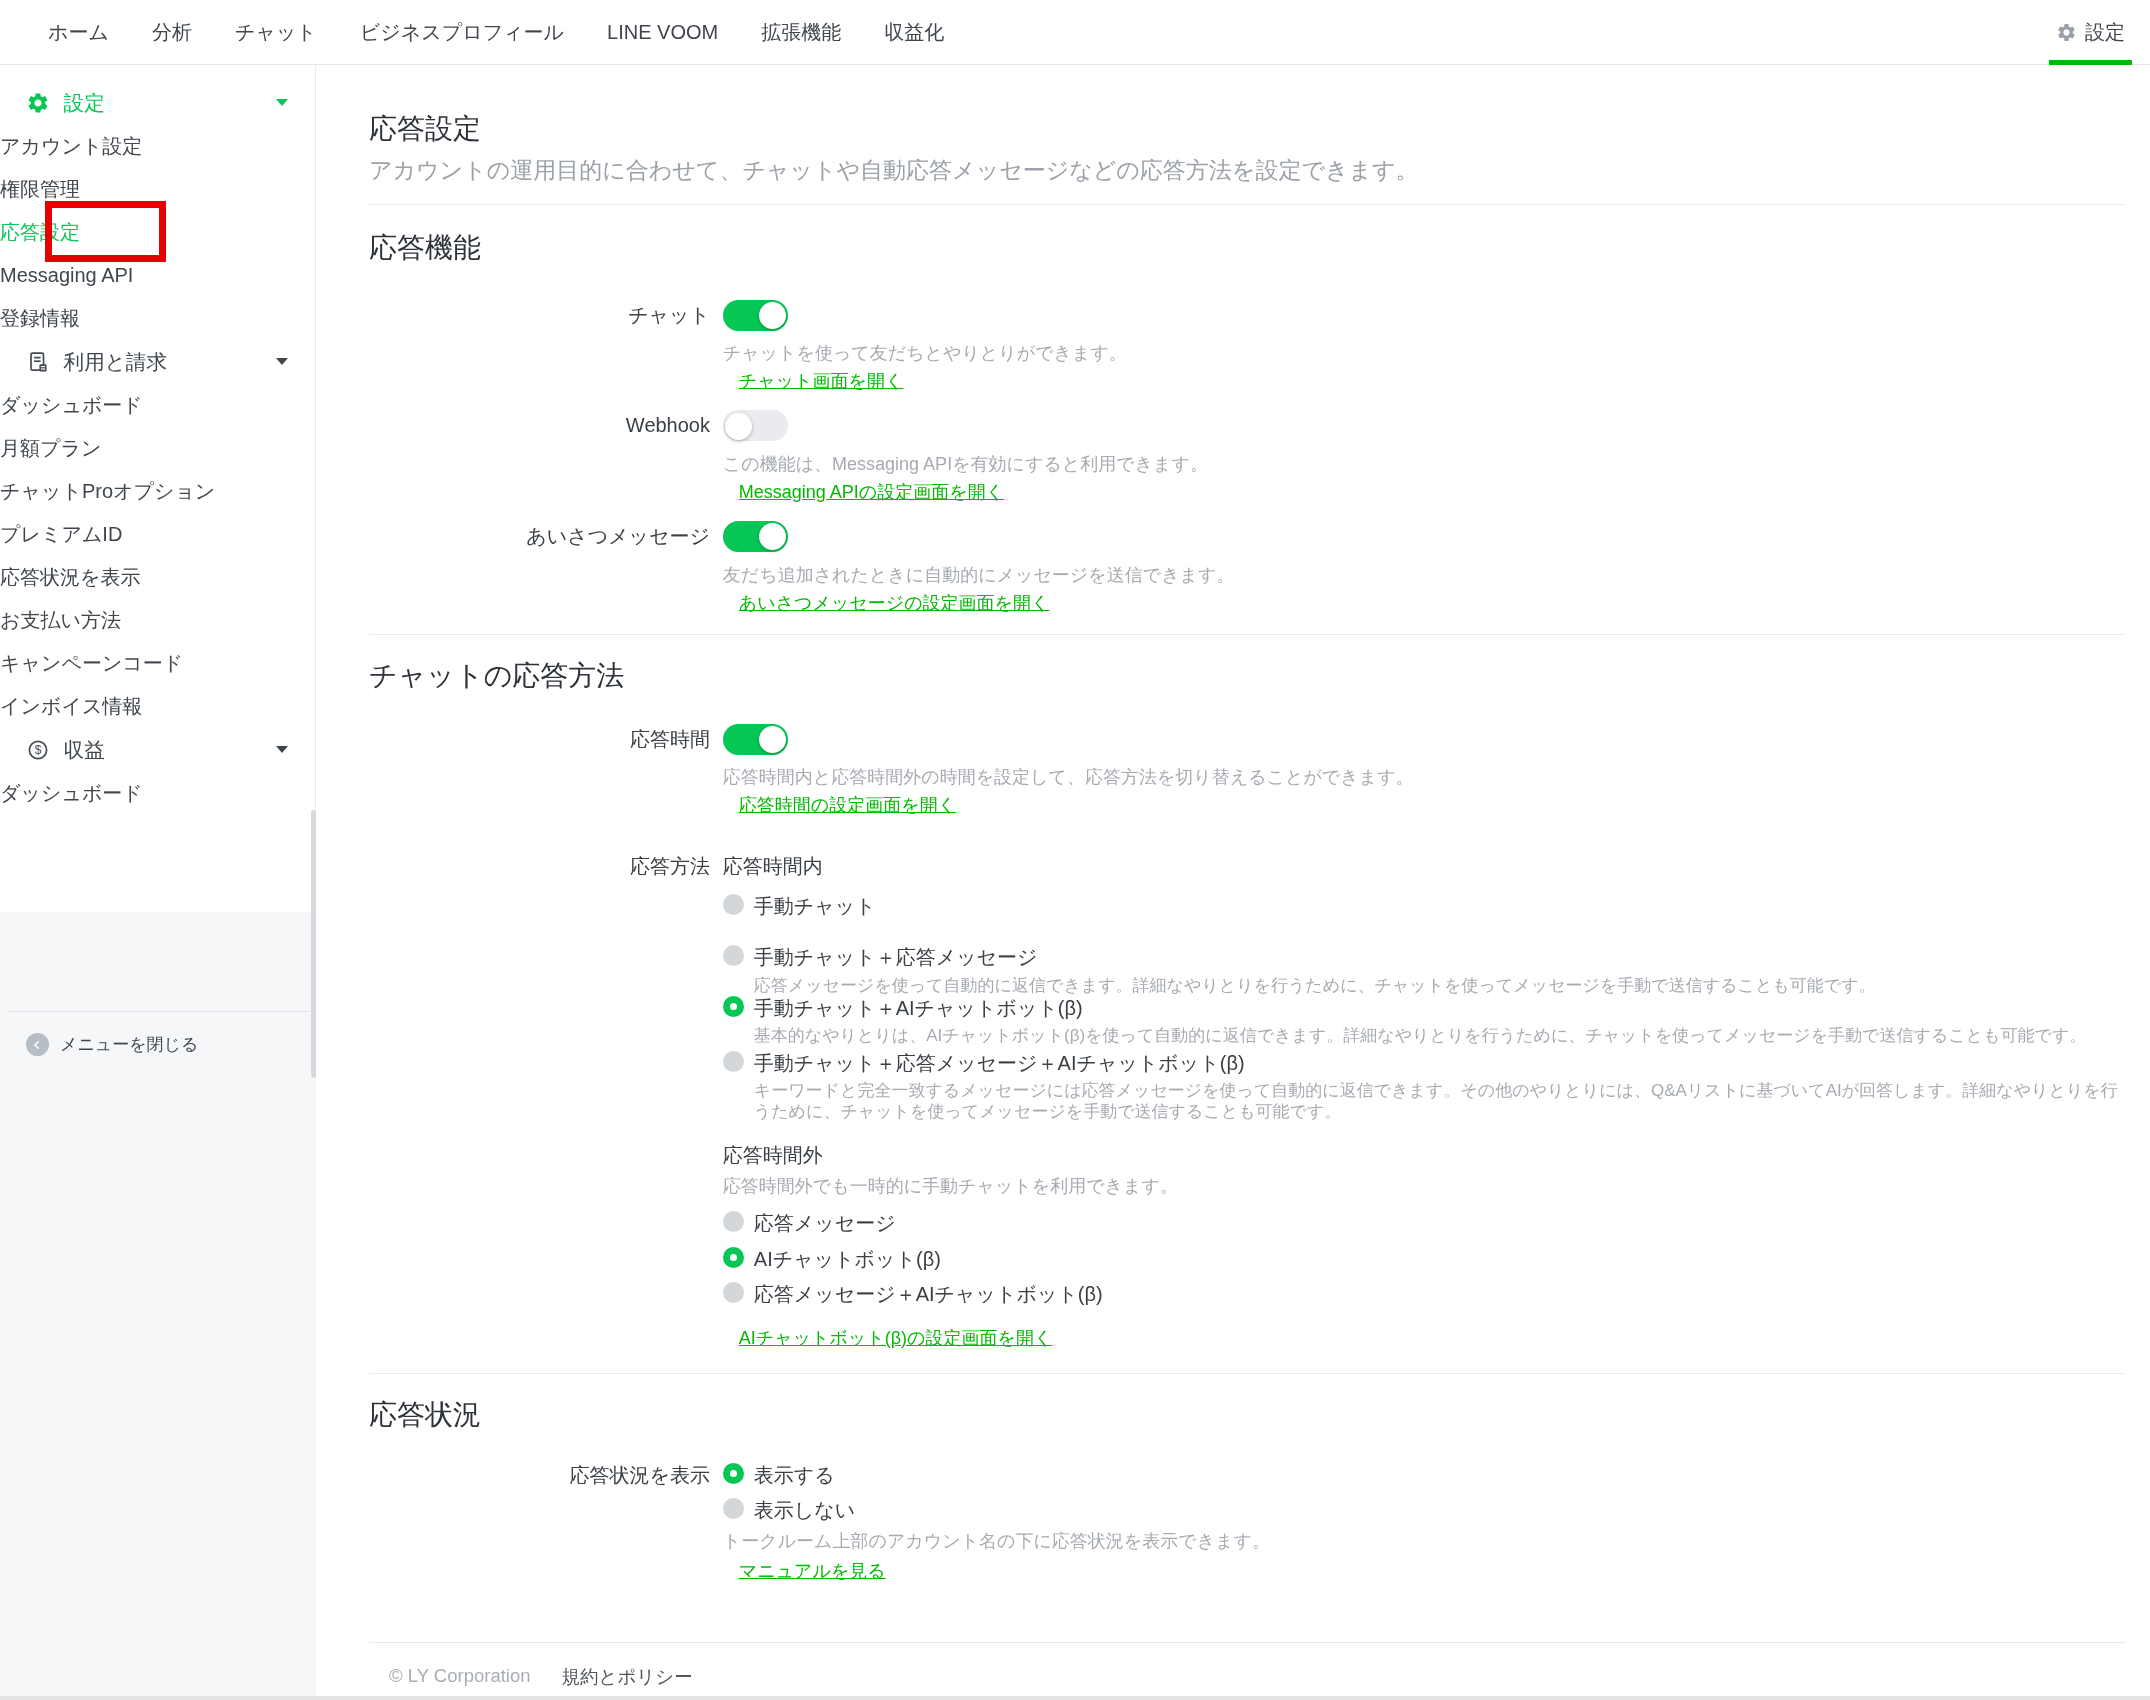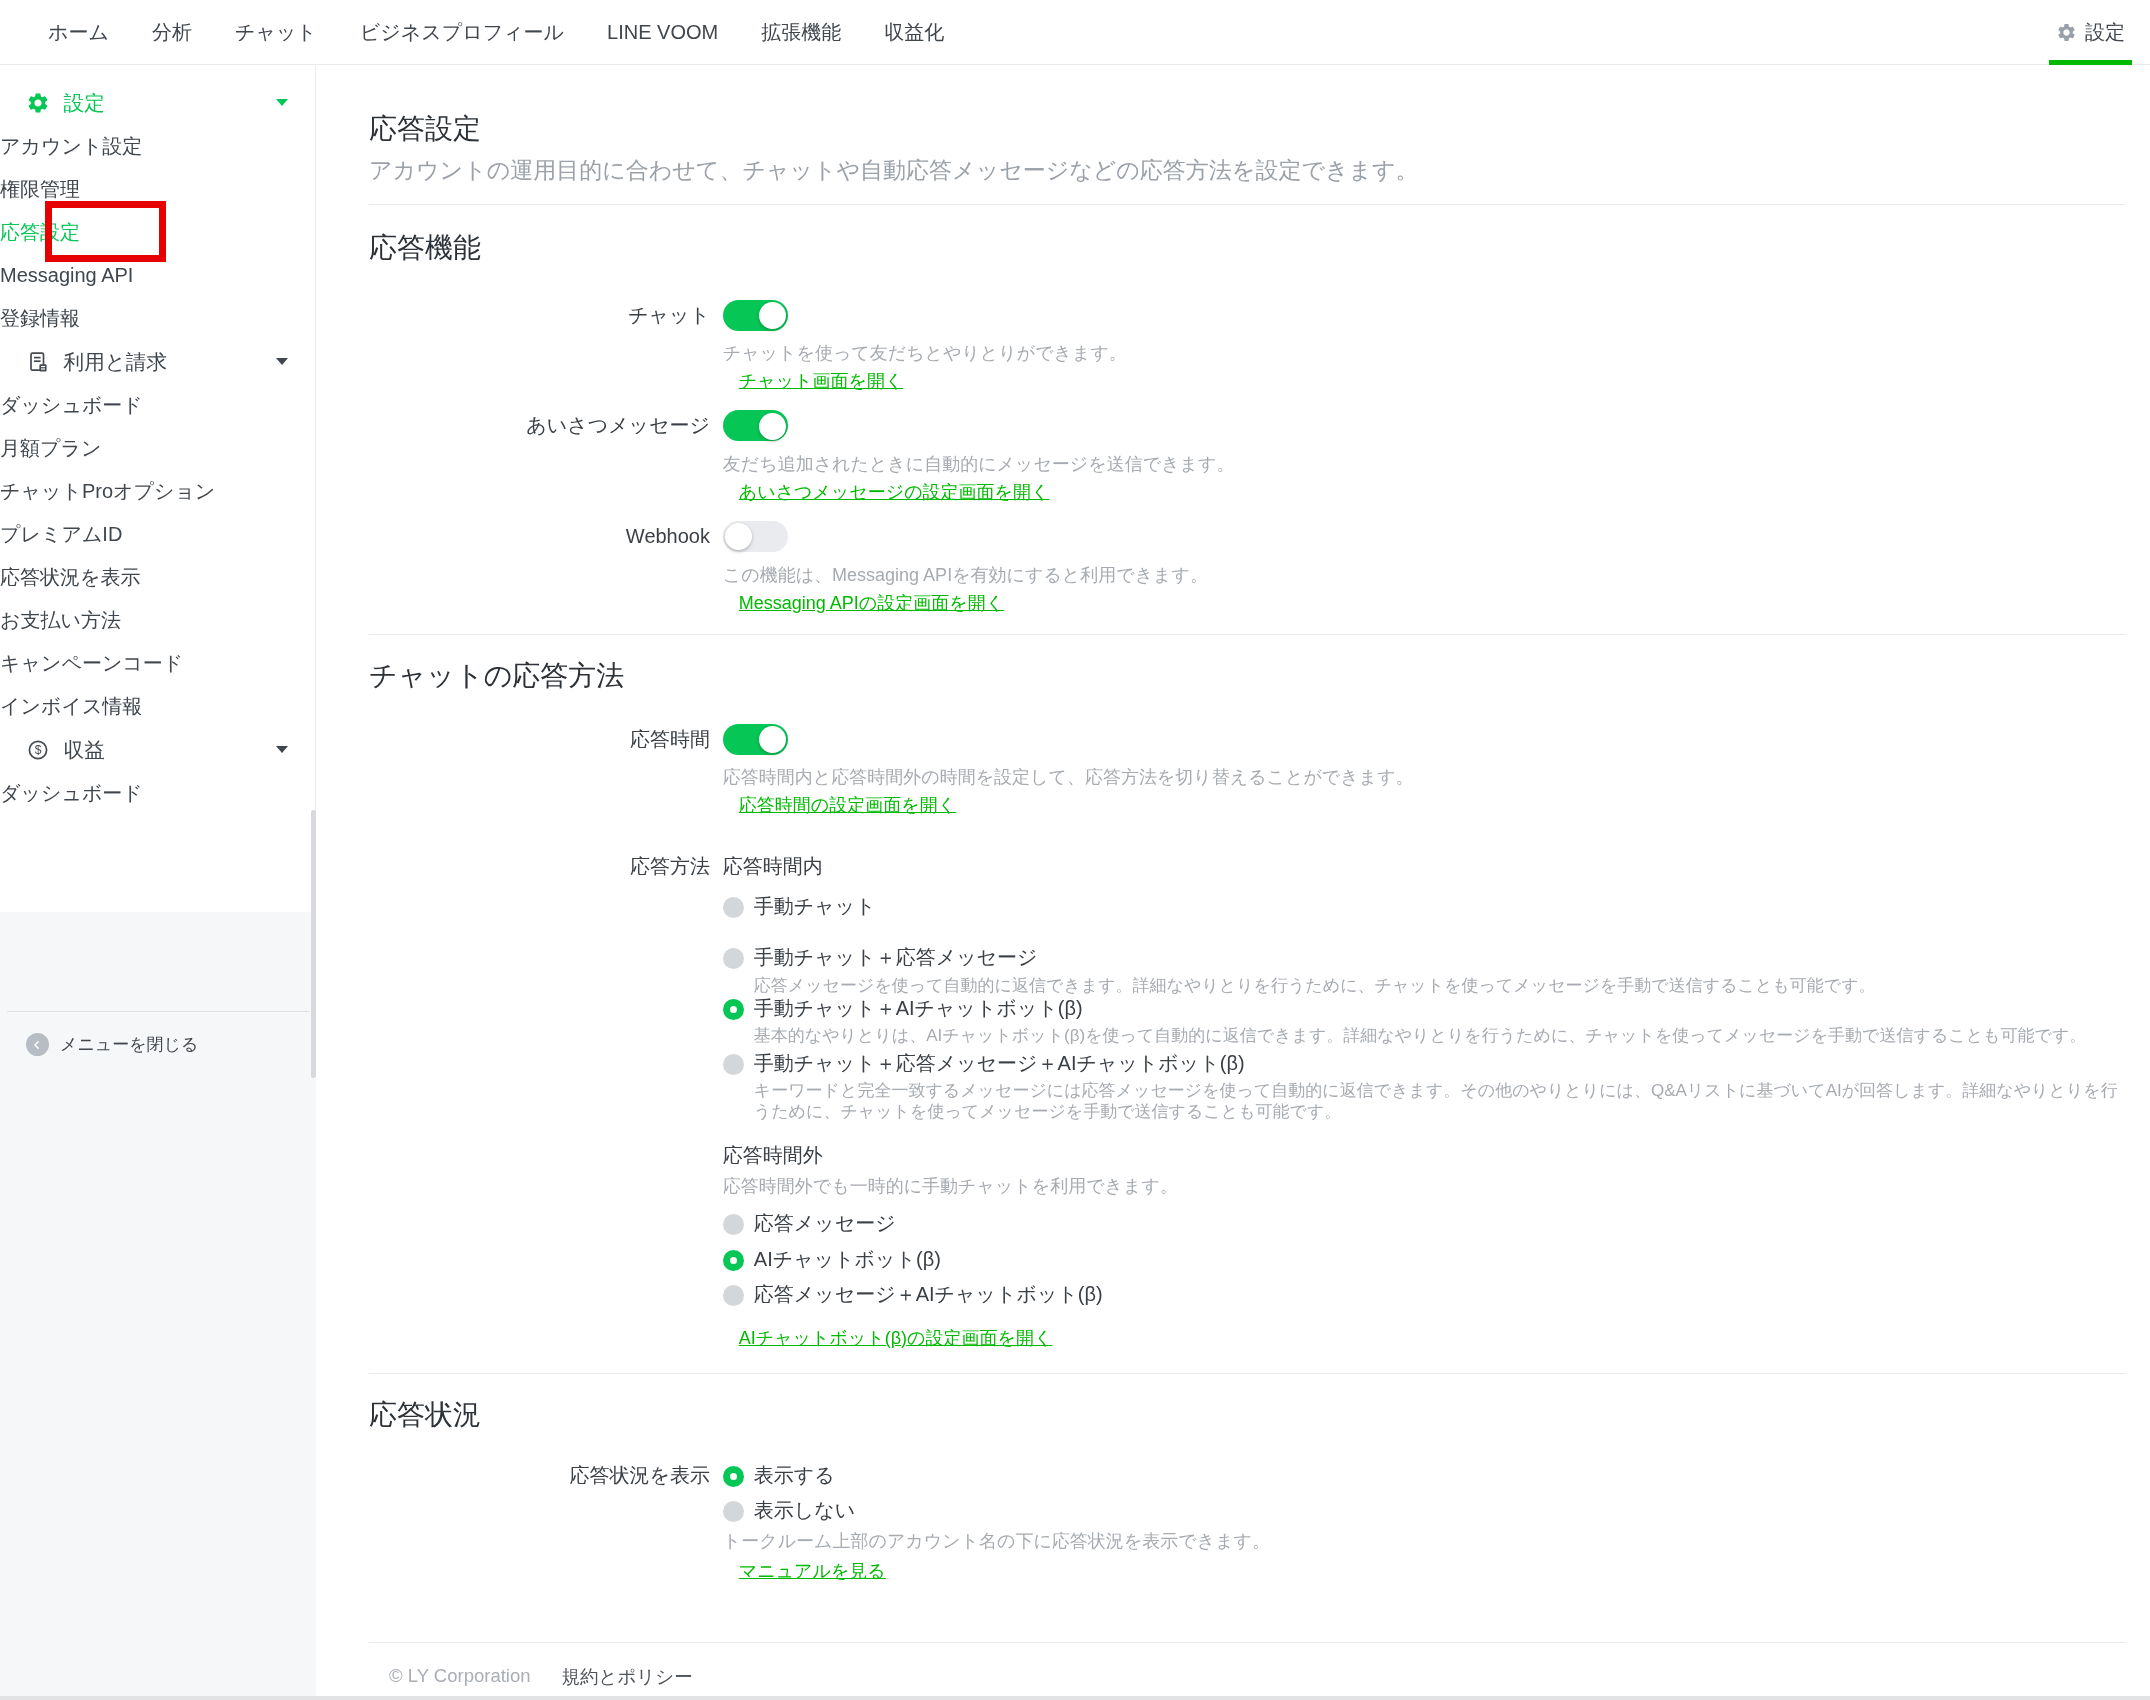--- a/index.html
+++ b/index.html
@@ -93,21 +93,21 @@
   .toggle.off .knob { left:2.1px; }
   .ctl-desc { font-size:18px; color:#a6abb1; line-height:24px; margin-top:8.5px; }
   .ctl-link { display:inline-block; font-size:18px; color:#00b900; text-decoration:underline; margin-top:4.3px; line-height:24px; cursor:pointer;margin-left:16px; }
   .mt-row1 { margin-top:35px; }
   .mt-row { margin-top:17px; }
   .mt-hours { margin-top:31px; }
   .mt-method { margin-top:37px; }
   .mt-status { margin-top:31px; }
   
   .sub-heading { font-size:20px; color:#3a4046; line-height:24px; }
-  .radio-row { display:flex; align-items:flex-end; gap:10px; cursor:pointer; height:24px; }
+  .radio-row { display:flex; align-items:flex-start; gap:10px; cursor:pointer; height:24px; }
   .radio-circle { width:21px; height:21px; border-radius:50%; flex:0 0 auto; }
   .radio-circle.unchecked { background:#d4d7da; }
   .radio-circle.checked { background:#fff; border:7px solid #06c755; }
   .radio-label { font-size:20px; color:#3a4046; line-height:24px; white-space:nowrap; }
   .radio-desc { font-size:17px; color:#a6abb1; line-height:21px; margin:5.7px 0 0 31px; }
   
   .footer {
     border-top:1.4px solid #e8e9eb; margin-top:59px; height:68px;
     display:flex; align-items:center; gap:31px; padding-left:20px;
   }
@@ -212,37 +212,37 @@
   <div class="form-row mt-row1">
     <div class="row-label">チャット</div>
     <div>
       <span class="toggle on"><span class="knob"></span></span>
       <div class="ctl-desc">チャットを使って友だちとやりとりができます。</div>
       <a class="ctl-link">チャット画面を開く</a>
     </div>
   </div>
 
   <div class="form-row mt-row">
+    <div class="row-label">Webhook</div>
+    <div>
+      <span class="toggle off"><span class="knob"></span></span>
+      <div class="ctl-desc">この機能は、Messaging APIを有効にすると利用できます。</div>
+      <a class="ctl-link">Messaging APIの設定画面を開く</a>
+    </div>
+  </div>
+
+  <div class="form-row mt-row">
     <div class="row-label">あいさつメッセージ</div>
     <div>
       <span class="toggle on"><span class="knob"></span></span>
       <div class="ctl-desc">友だち追加されたときに自動的にメッセージを送信できます。</div>
       <a class="ctl-link">あいさつメッセージの設定画面を開く</a>
     </div>
   </div>
 
-  <div class="form-row mt-row">
-    <div class="row-label">Webhook</div>
-    <div>
-      <span class="toggle off"><span class="knob"></span></span>
-      <div class="ctl-desc">この機能は、Messaging APIを有効にすると利用できます。</div>
-      <a class="ctl-link">Messaging APIの設定画面を開く</a>
-    </div>
-  </div>
-
   <div class="divider" style="margin-top:18.5px;"></div>
 
   <h2 class="section-heading" id="h2-chatmethod">チャットの応答方法</h2>
 
   <div class="form-row mt-hours">
     <div class="row-label">応答時間</div>
     <div>
       <span class="toggle on"><span class="knob"></span></span>
       <div class="ctl-desc">応答時間内と応答時間外の時間を設定して、応答方法を切り替えることができます。</div>
       <a class="ctl-link">応答時間の設定画面を開く</a>

